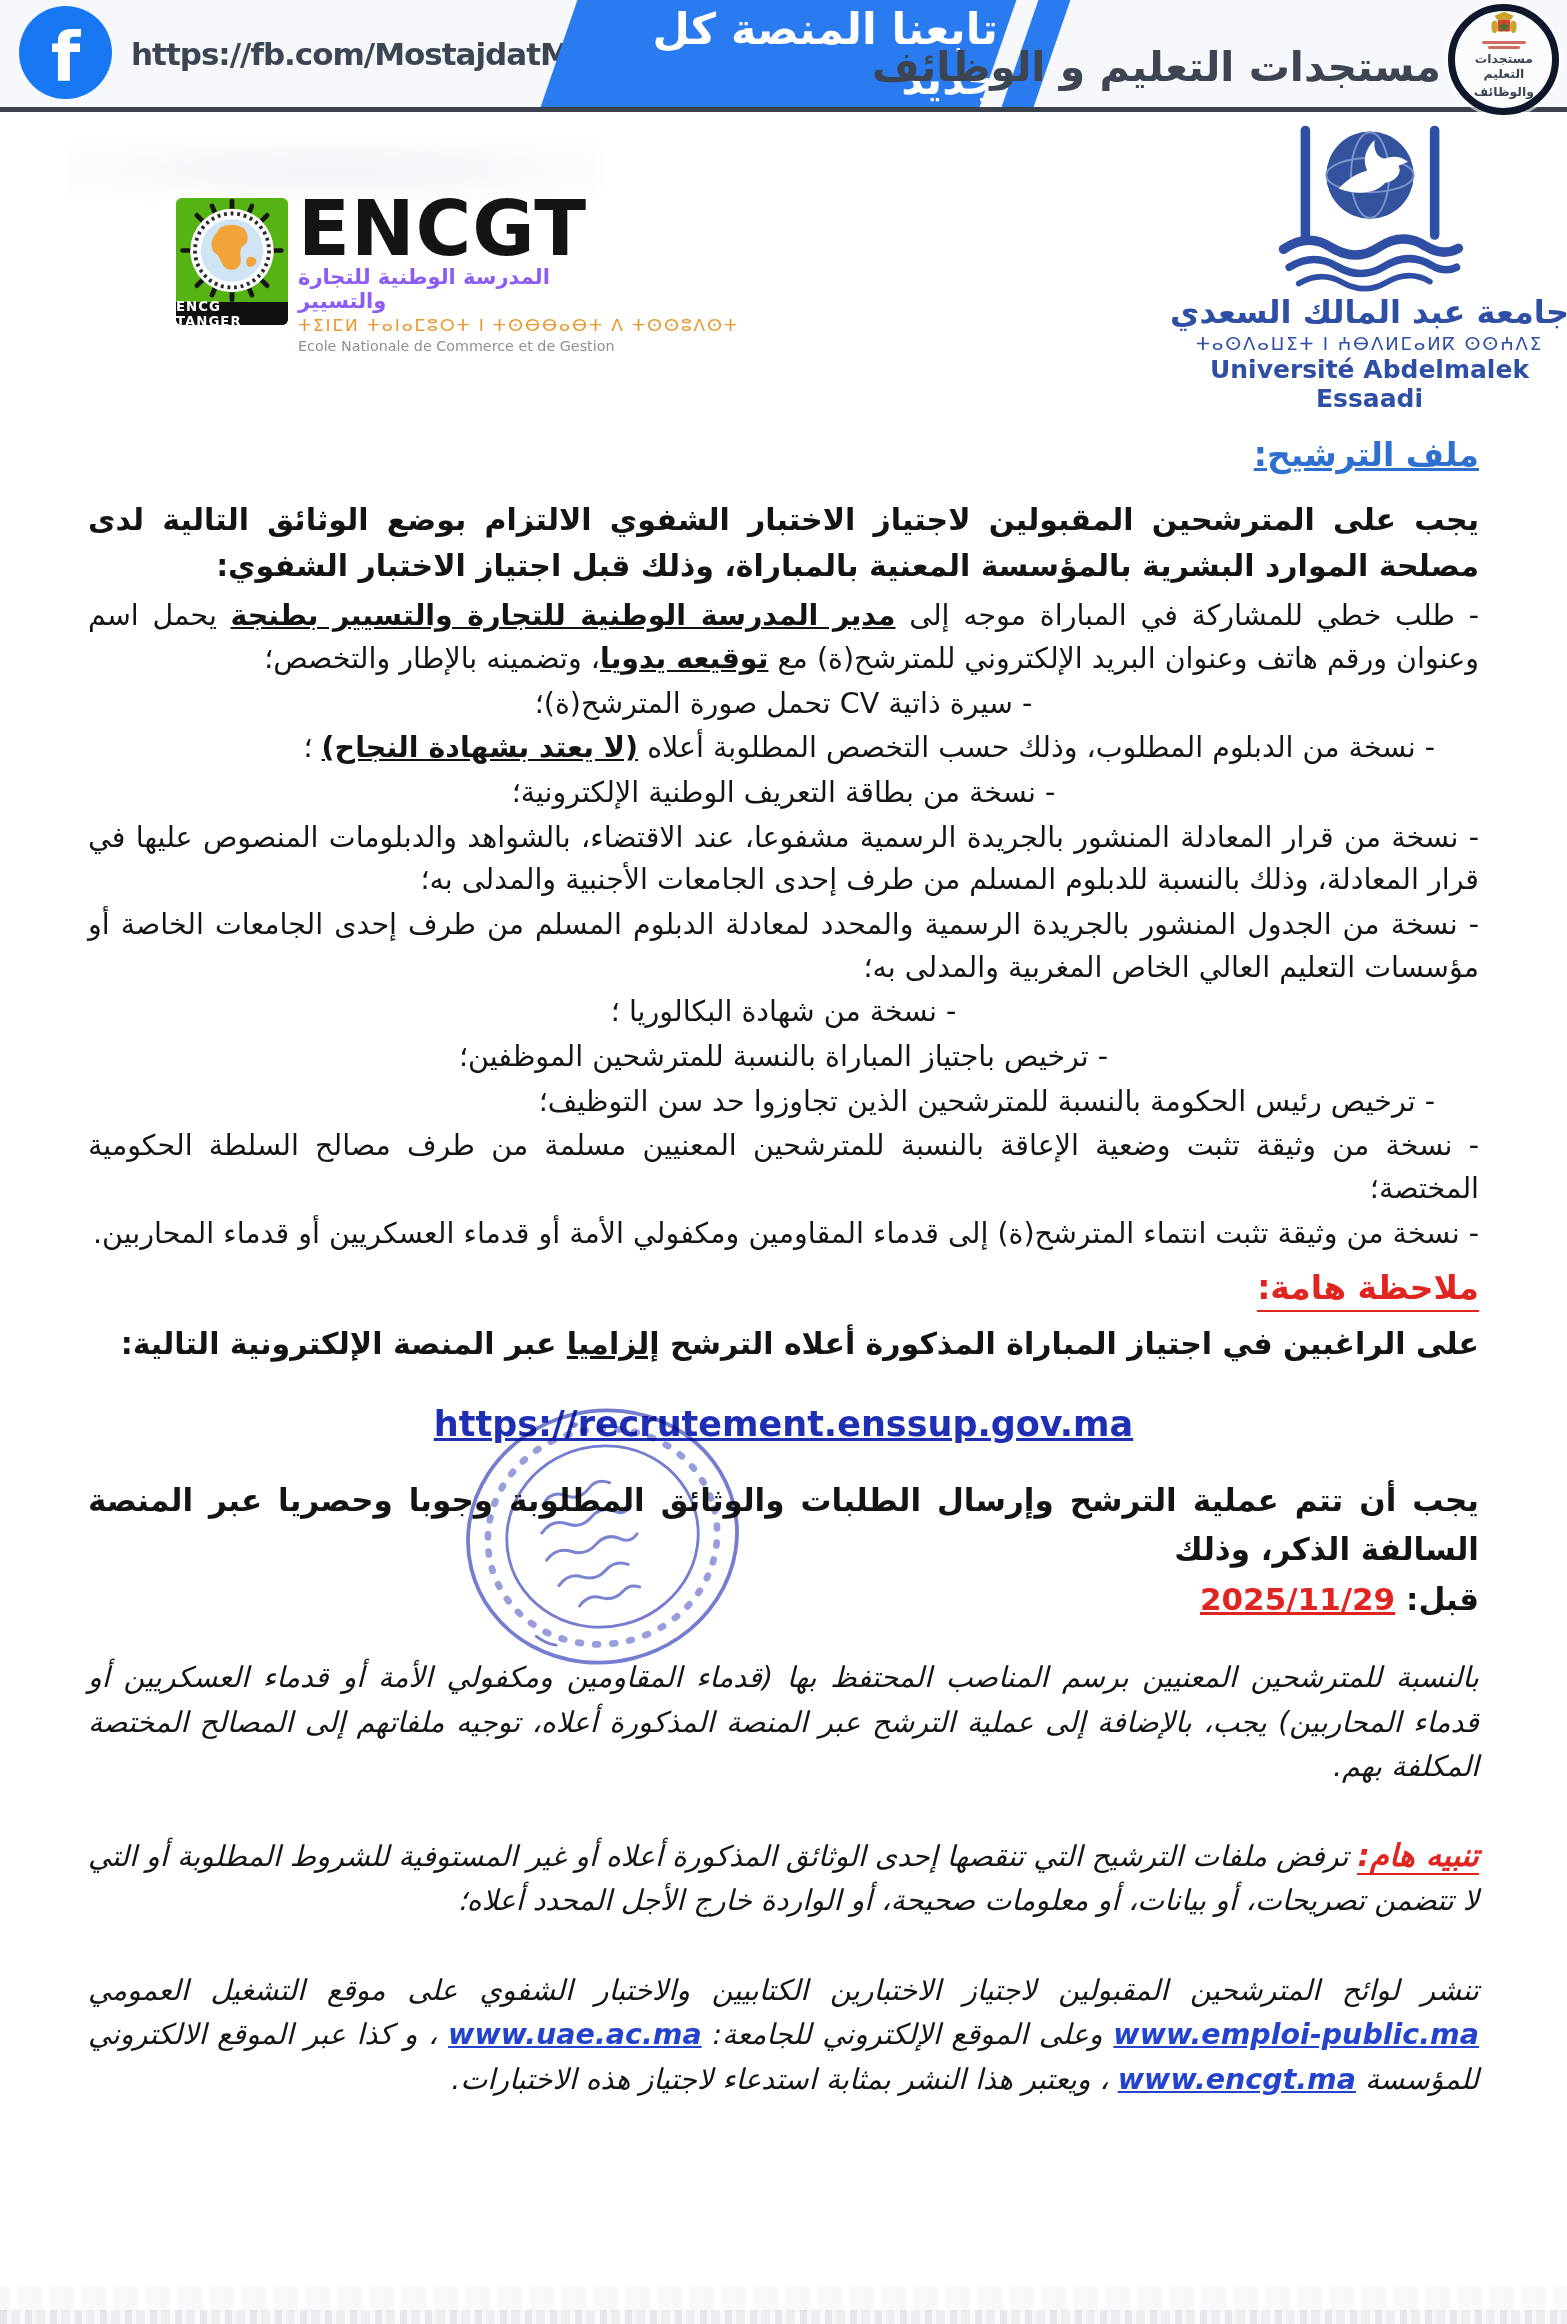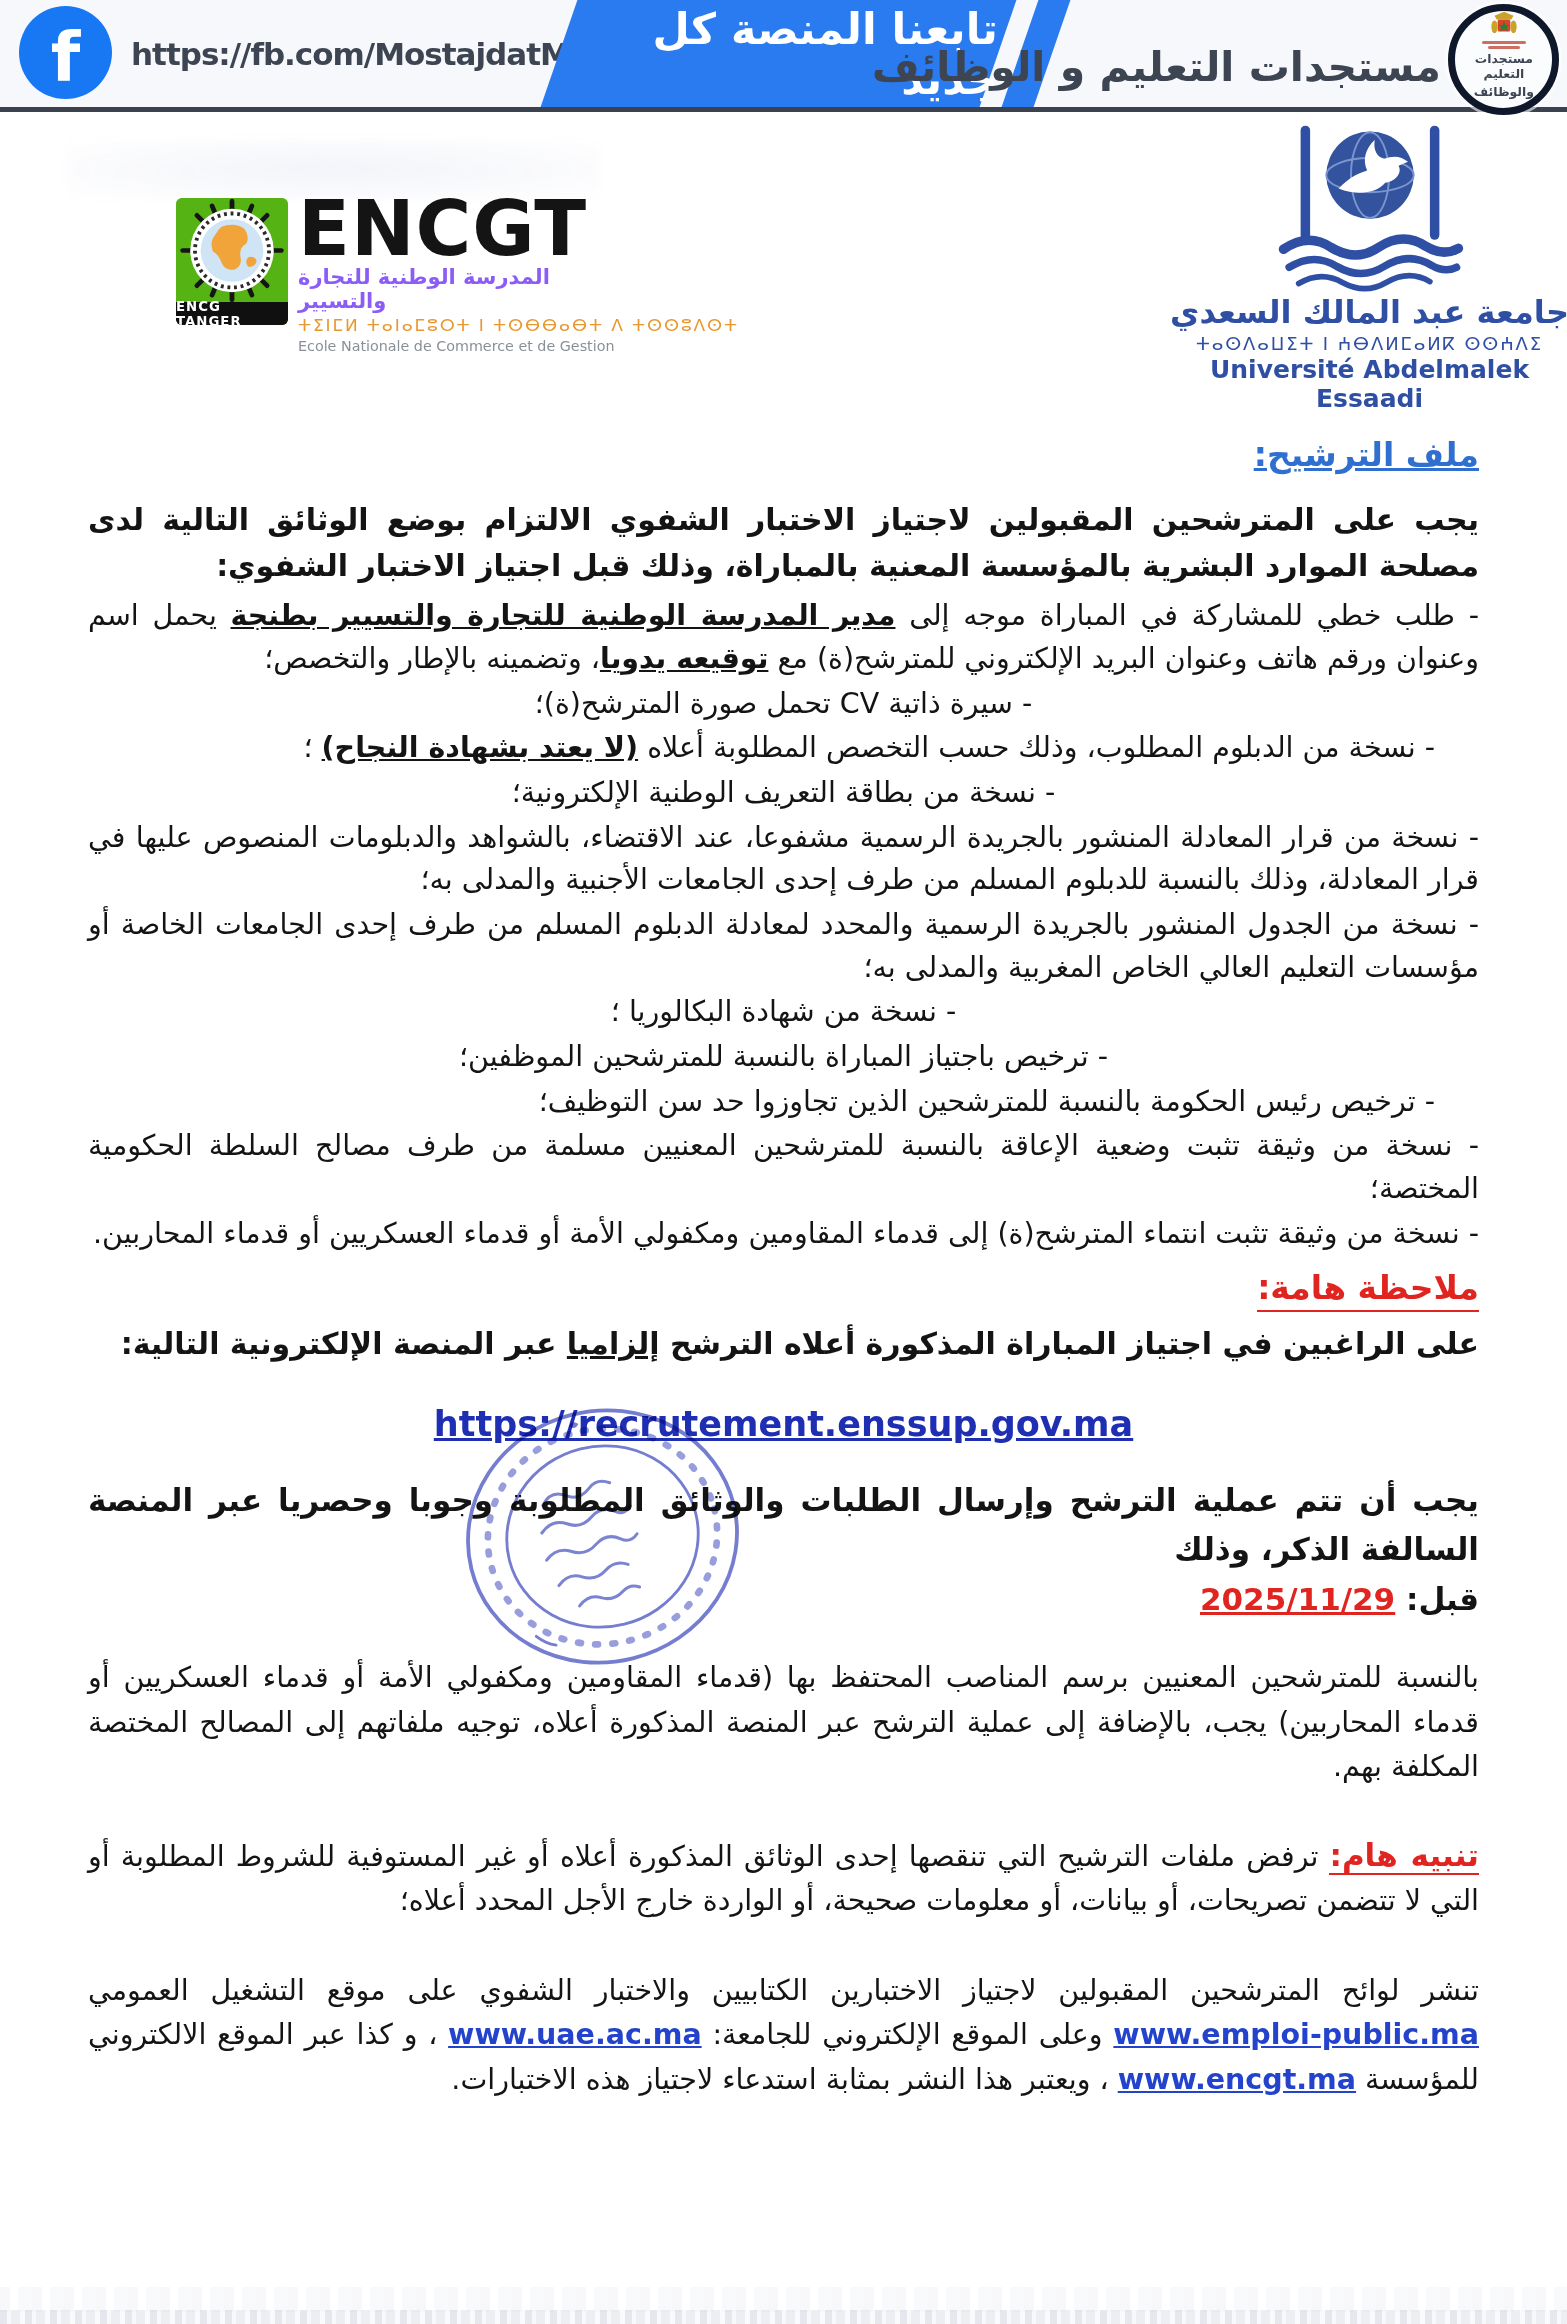--- a/index.html
+++ b/index.html
@@ -64,21 +64,21 @@
   .item.indent{padding-right:44px;}
   .bu{font-weight:bold;text-decoration:underline;}
   .red-title{color:#e02520;font-weight:bold;font-size:33px;border-bottom:2.9px solid #e02520;
     display:inline-block;line-height:1.3;margin-top:9.5px;}
   .note-body{font-weight:bold;font-size:30px;margin:9.5px 0 0 0;}
   .u{text-decoration:underline;}
   .platform-link{display:block;text-align:center;font-weight:bold;font-size:35px;
     color:#1f2fb4;text-decoration:underline;margin:32px 0 25px 0;direction:ltr;}
   .deadline{font-weight:bold;font-size:31px;line-height:1.6;margin:0;}
   .date-red{color:#e02520;text-decoration:underline;}
-  .para{font-size:28.5px;line-height:1.55;margin:32px 0 0 0;}
+  .para{font-size:28.5px;line-height:1.55;margin:32px 0 0 0;font-style:italic;}
   .warn-para{margin-top:42px;}
   .warn-title{color:#e02520;font-weight:bold;font-size:31px;border-bottom:2.9px solid #e02520;}
   .pub-para{margin-top:46px;}
   .site-link{color:#2343cc;text-decoration:underline;font-weight:bold;}
 
   
   .stamp{position:absolute;left:457px;top:1391px;width:291px;height:291px;z-index:4;
     mix-blend-mode:multiply;opacity:.82;pointer-events:none;}
 
   

